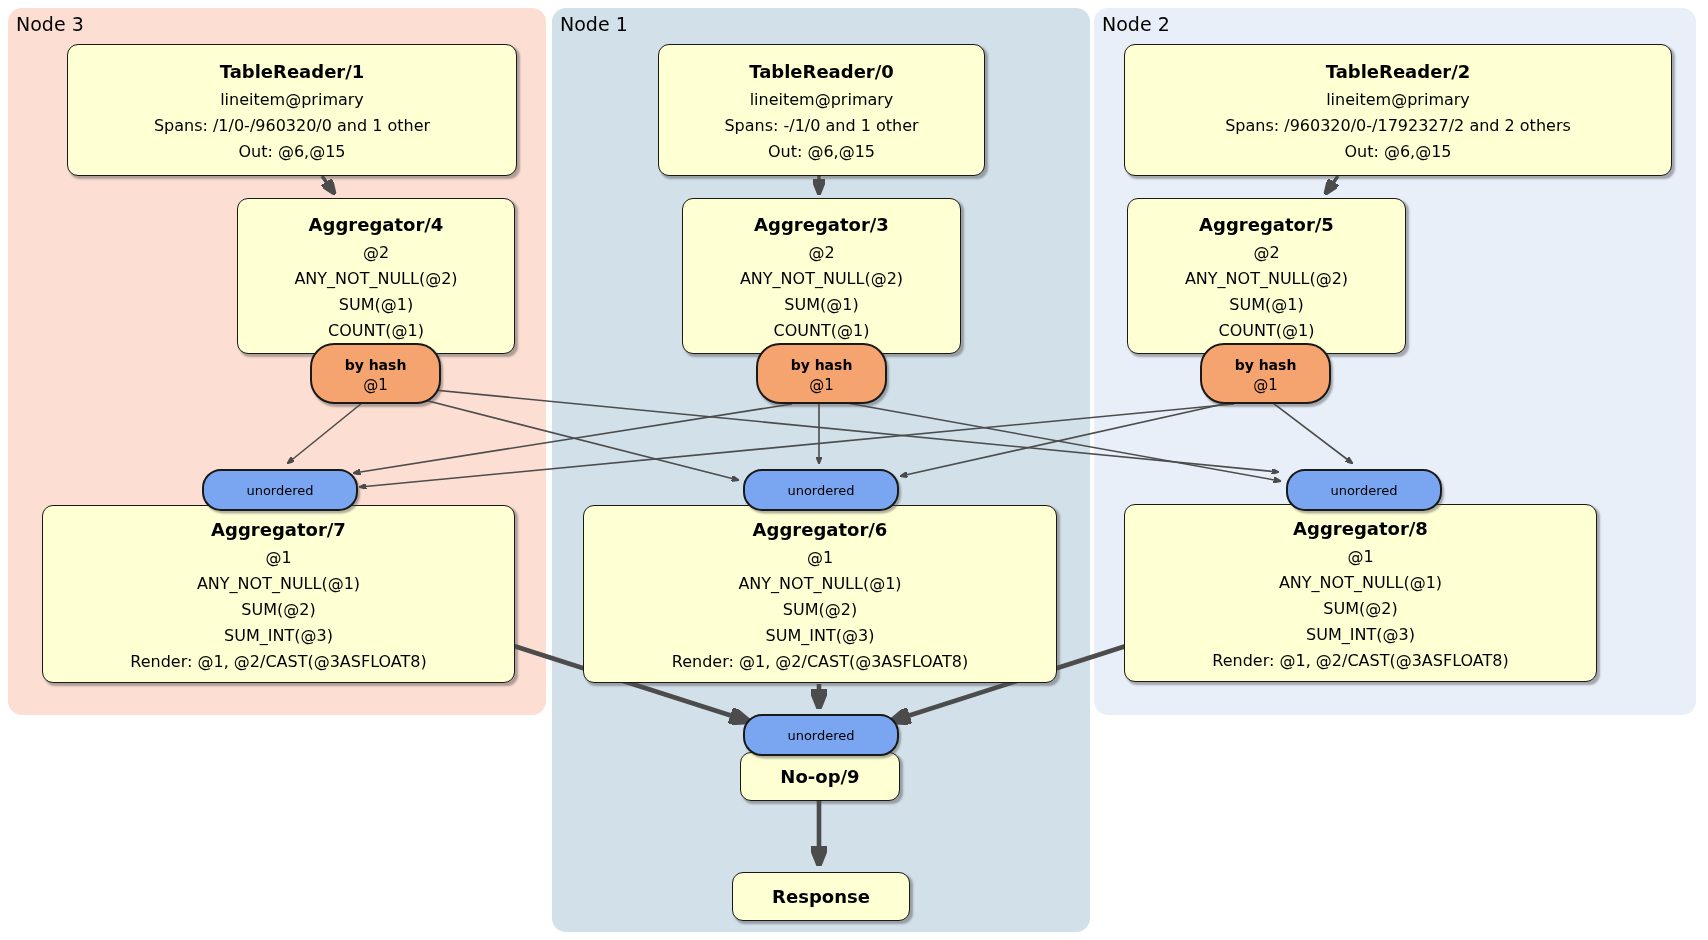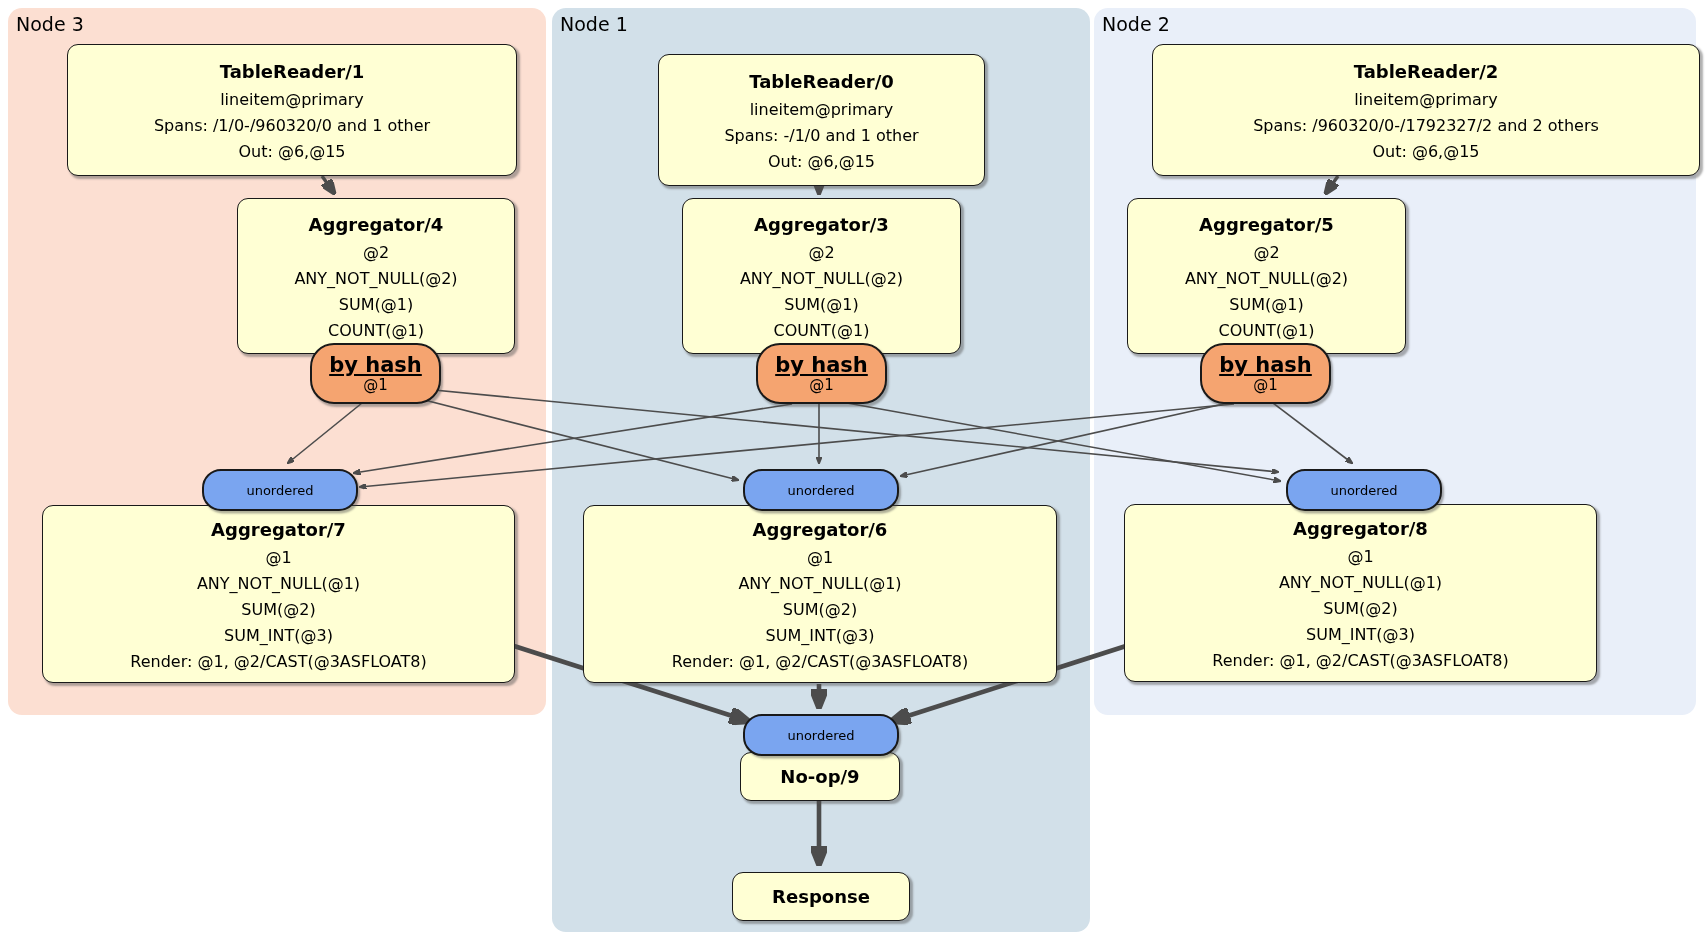--- a/index.html
+++ b/index.html
@@ -22,21 +22,21 @@
     text-align:center;box-shadow:2.5px 2.5px 2px rgba(80,80,80,0.45);
   }
   .box .title{font-weight:bold;font-size:18px;line-height:31px;white-space:nowrap;}
   .box .line{font-size:16px;line-height:26px;white-space:nowrap;}
   .router{
     position:absolute;z-index:5;width:127px;height:57px;top:343px;
     background:var(--c-router);border:2px solid var(--c-border);border-radius:24px;
     display:flex;flex-direction:column;justify-content:center;align-items:center;
     box-shadow:2px 2.5px 2px rgba(80,80,80,0.45);
   }
-  .router .rlabel{font-weight:bold;font-size:21px;line-height:23px;text-decoration:underline;}
+  .router .rlabel{font-weight:bold;font-size:14px;line-height:23px;}
   .router .rsub{font-size:15px;line-height:17px;}
   .stream{
     position:absolute;z-index:5;width:152px;height:38px;
     background:var(--c-stream);border:2px solid var(--c-border);border-radius:19px;
     display:flex;justify-content:center;align-items:center;
     font-weight:normal;font-size:13px;box-shadow:2px 2.5px 2px rgba(80,80,80,0.45);
   }
 </style>
 </head>
 <body>
@@ -78,27 +78,27 @@
 
     <path class="thick" d="M819 801 L819 864"></path>
   </svg>
 
   <div class="box" style="left:67px;top:44px;width:448px;height:130px;">
     <div class="title">TableReader/1</div>
     <div class="line">lineitem@primary</div>
     <div class="line">Spans: /1/0-/960320/0 and 1 other</div>
     <div class="line">Out: @6,@15</div>
   </div>
-  <div class="box" style="left:658px;top:44px;width:325px;height:130px;margin-top:10px;">
+  <div class="box" style="left:658px;top:44px;width:325px;height:130px;">
     <div class="title">TableReader/0</div>
     <div class="line">lineitem@primary</div>
     <div class="line">Spans: -/1/0 and 1 other</div>
     <div class="line">Out: @6,@15</div>
   </div>
-  <div class="box" style="left:1124px;top:44px;width:546px;height:130px;margin-left:28px;">
+  <div class="box" style="left:1124px;top:44px;width:546px;height:130px;">
     <div class="title">TableReader/2</div>
     <div class="line">lineitem@primary</div>
     <div class="line">Spans: /960320/0-/1792327/2 and 2 others</div>
     <div class="line">Out: @6,@15</div>
   </div>
 
   <div class="box" style="left:237px;top:198px;width:276px;height:154px;">
     <div class="title">Aggregator/4</div>
     <div class="line">@2</div>
     <div class="line">ANY_NOT_NULL(@2)</div>

